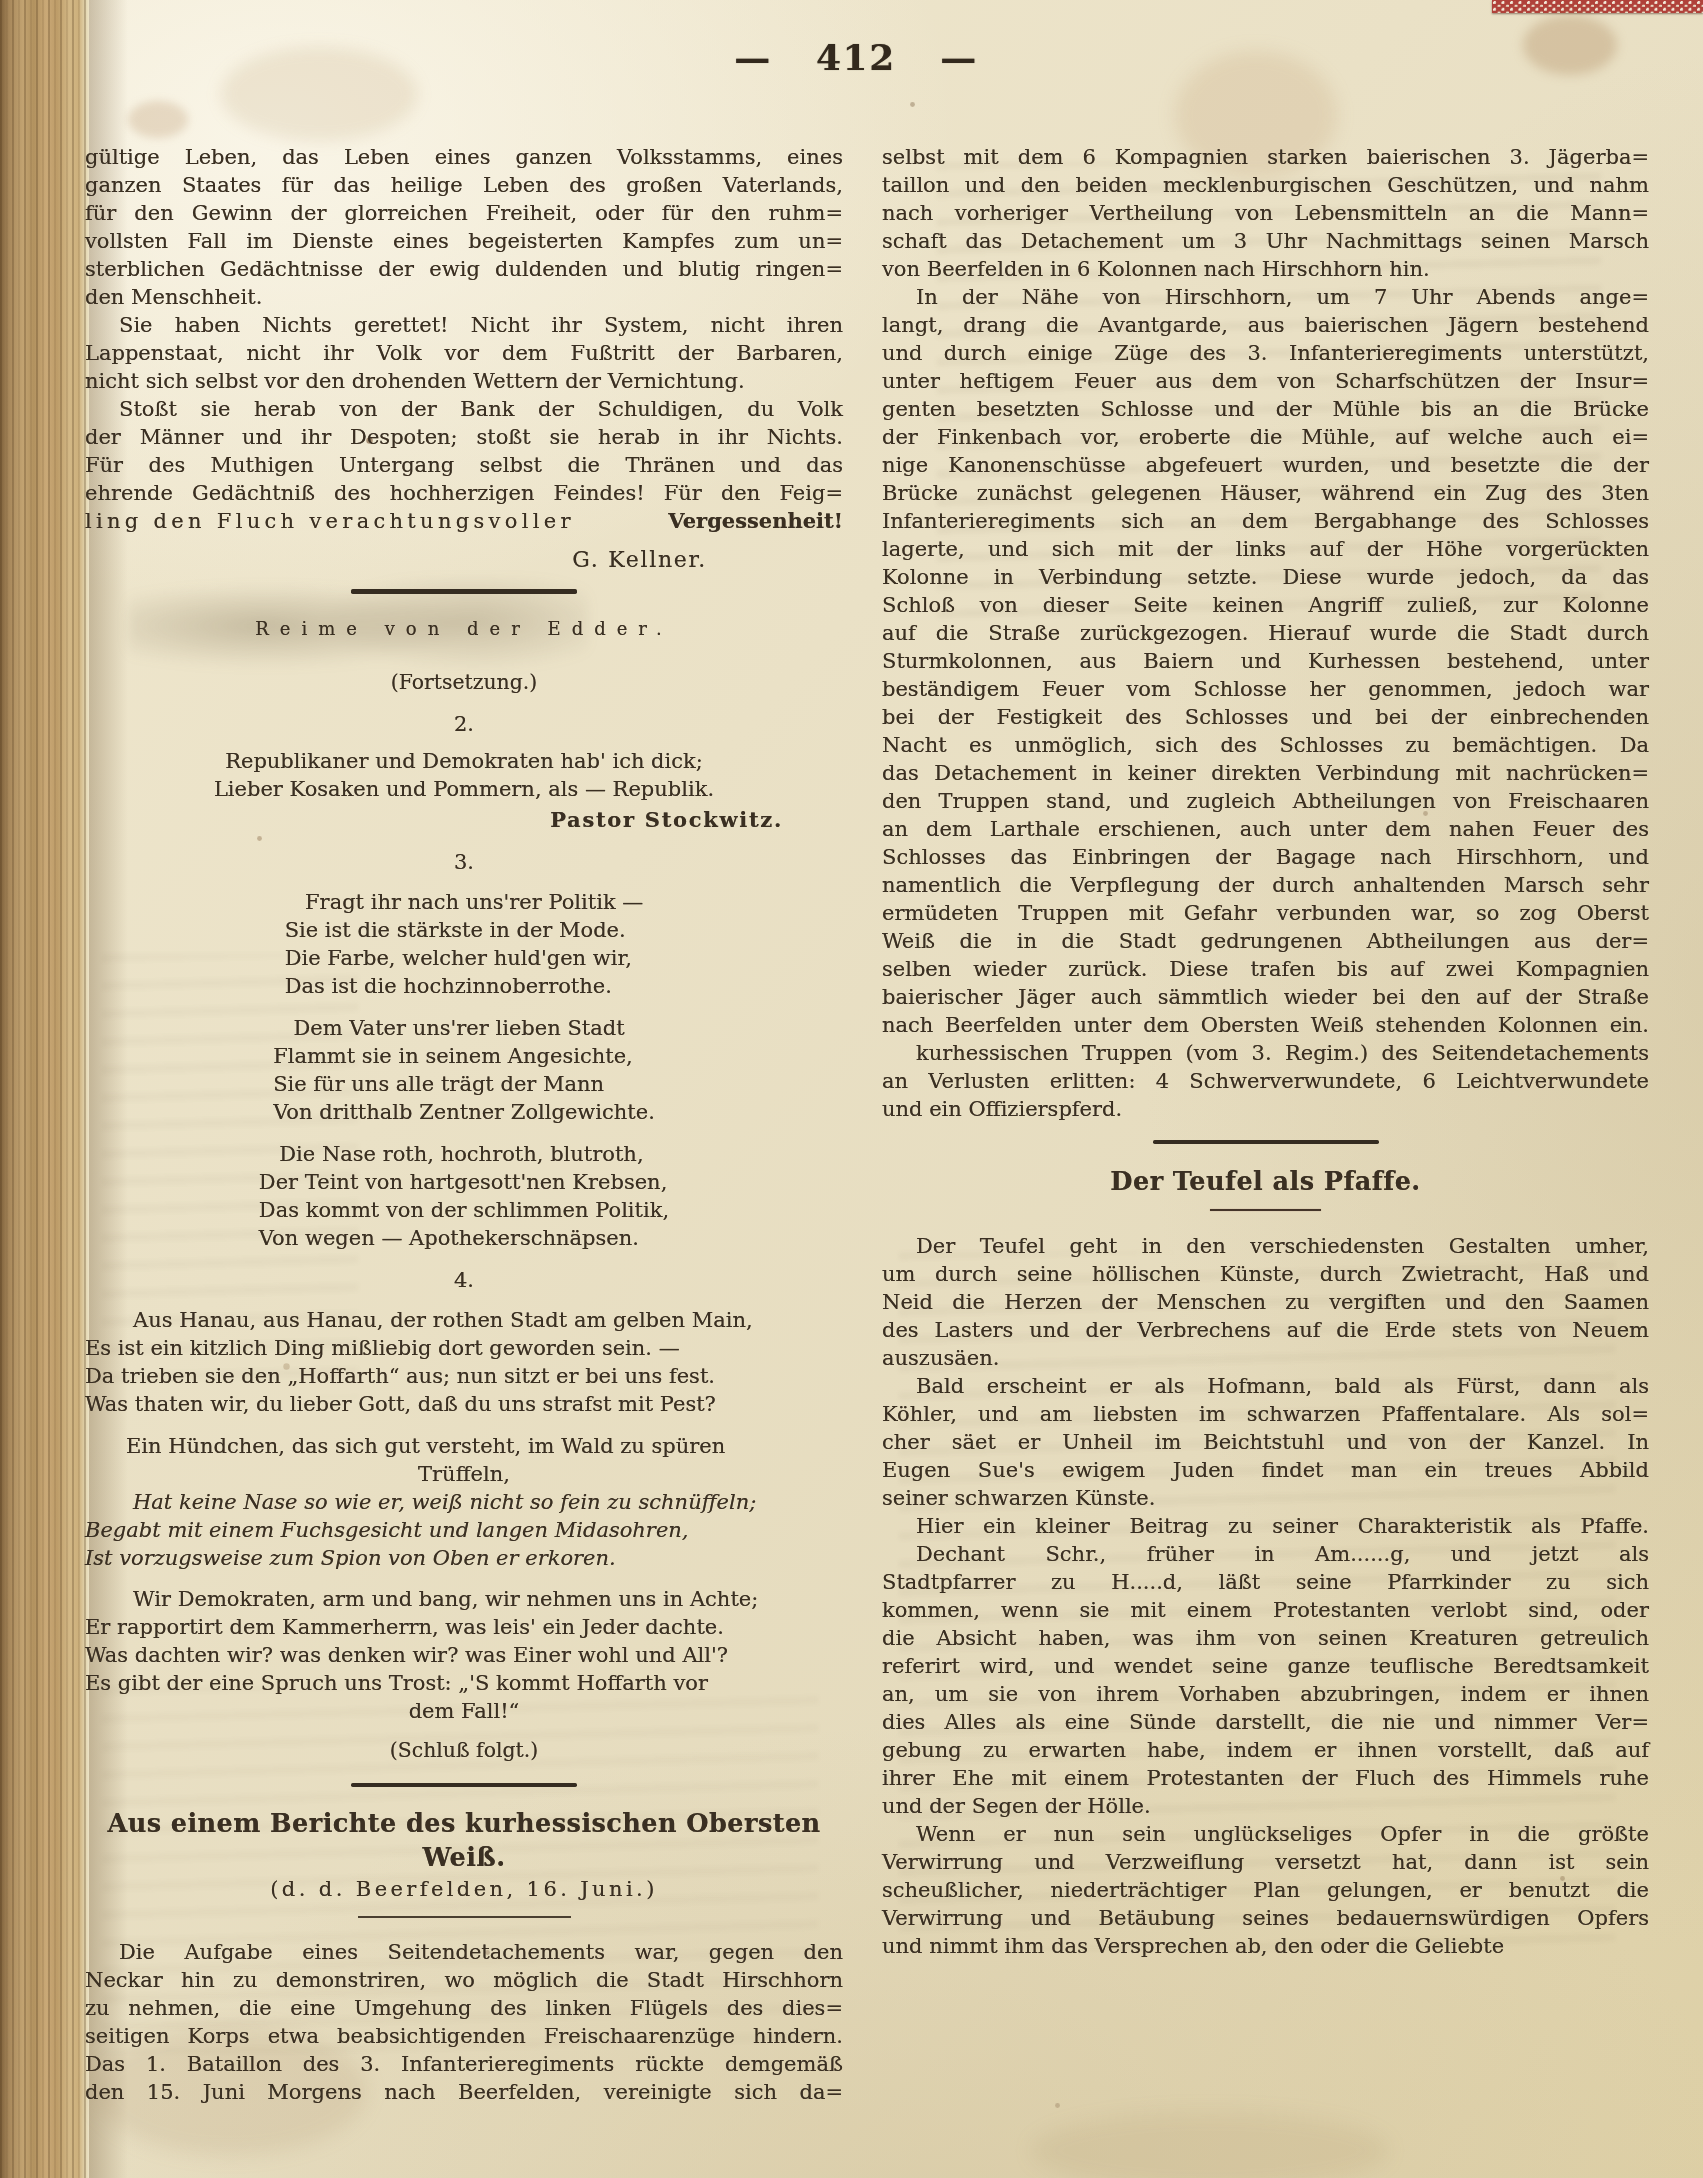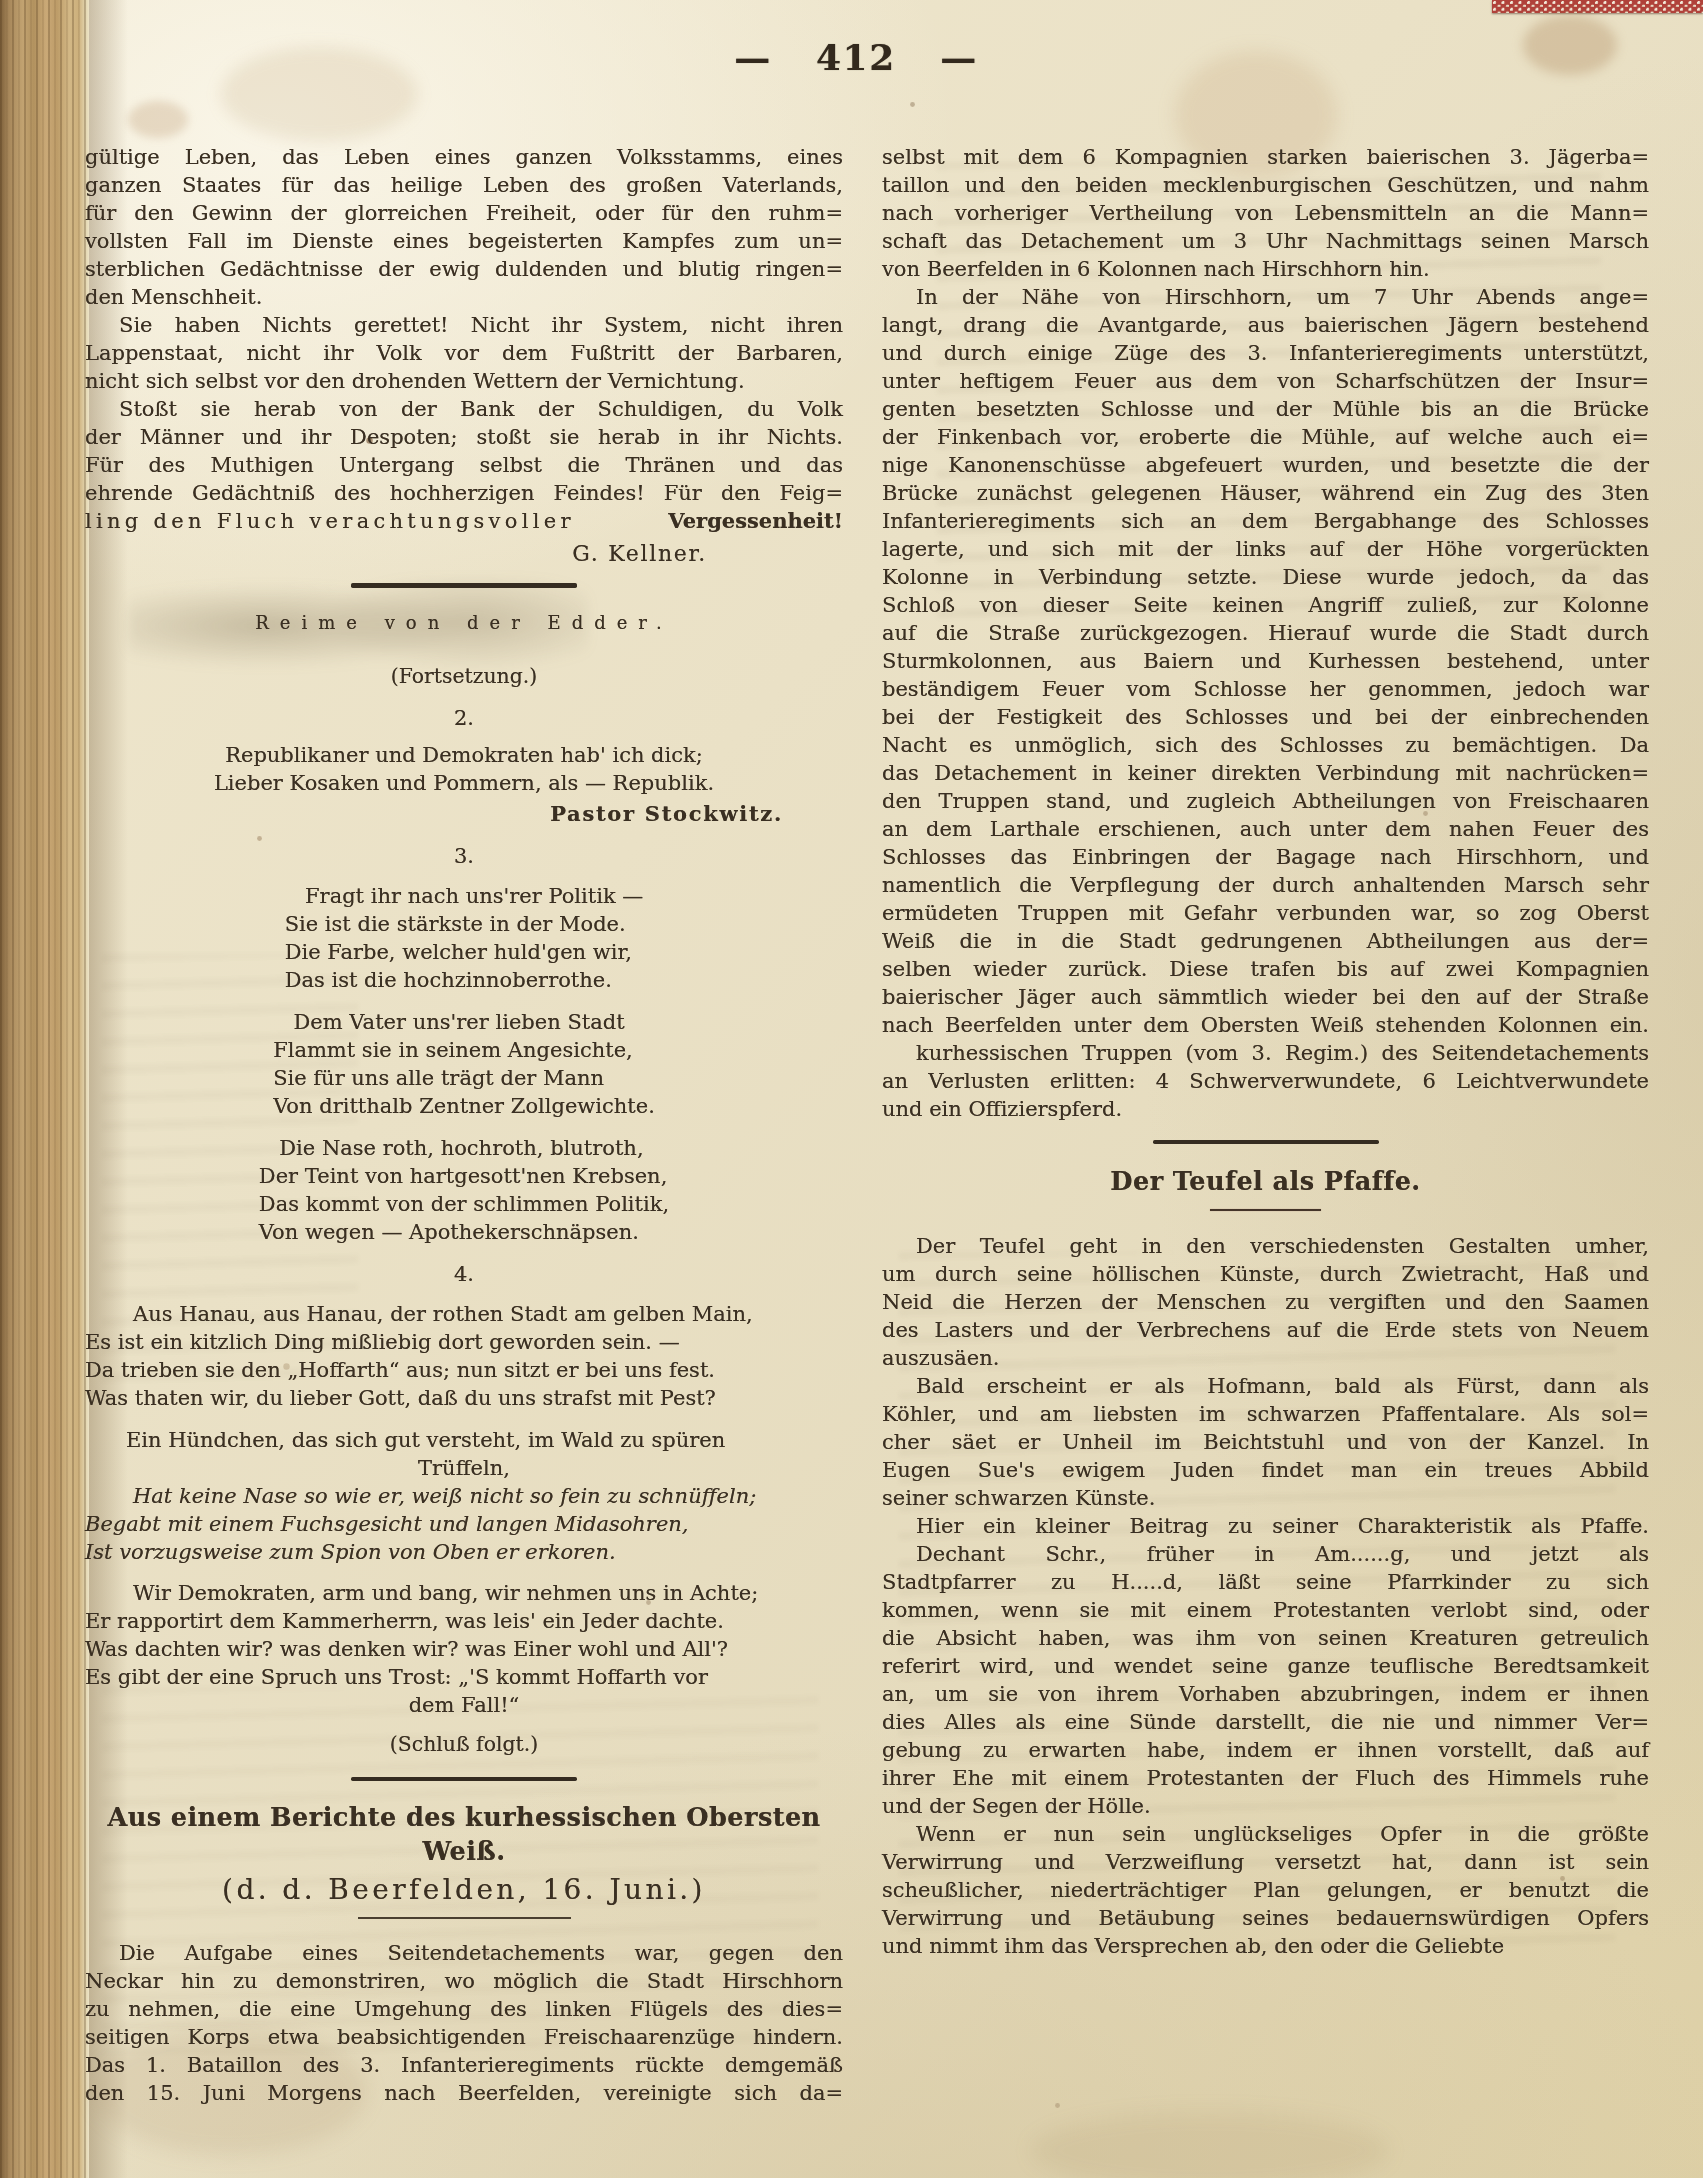--- a/index.html
+++ b/index.html
@@ -51,30 +51,30 @@
   .indent .tl:first-child{text-indent:34px;}
   .center .tl{text-align:center;}
   .verse .tl{text-align:left;}
   .verse .tl:first-child{text-indent:48px;}
   .stanza-wrap{text-align:center;}
   .stanza{display:inline-block;text-align:left;}
   .stanza .tl:first-child{text-indent:20.4px;}
   .flexline{display:flex;justify-content:space-between;align-items:baseline;}
   .sp{letter-spacing:4.3px;}
   .bold{font-weight:bold;}
-  .sig{text-align:right;padding-right:136px;letter-spacing:1.7px;font-size:22px;margin-top:5px;}
+  .sig{text-align:right;padding-right:136px;letter-spacing:1.7px;font-size:22px;margin-top:11px;}
   .attrib{text-align:right;padding-right:60px;font-weight:bold;letter-spacing:1.7px;margin-top:3.4px;}
   .rule-thick{height:4.3px;background:#352c21;width:226px;margin:15.3px auto 0;border-radius:1.7px;}
   .rule-thin{height:1.7px;background:#4a3f30;width:213px;margin:12.8px auto 0;}
   .rule-short{height:2.6px;background:#443429;width:111px;margin:11px auto 0;box-shadow:0 0 0.9px rgba(120,50,40,.6);}
   .h-spaced{text-align:center;font-size:18px;letter-spacing:11px;margin-top:21px;}
   .h-sub{text-align:center;font-size:20.4px;margin-top:25px;}
   .h-num{text-align:center;font-size:21px;margin-top:14.5px;}
   .h-bold{text-align:center;font-size:25.6px;font-weight:bold;line-height:34px;margin-top:19.6px;letter-spacing:0.4px;}
-  .h-date{text-align:center;font-size:28px;letter-spacing:3.4px;margin-top:8px;}
+  .h-date{text-align:center;font-size:21px;letter-spacing:3.4px;margin-top:1px;}
   .closing{text-align:center;font-size:20.4px;margin-top:10.2px;}
   .mt14{margin-top:12px;} .mt16{margin-top:13.6px;} .mt10{margin-top:8.5px;} .mt24{margin-top:20.4px;}
   
   #page-head{position:absolute;left:0;top:36px;width:1712px;display:flex;justify-content:center;
     align-items:center;gap:44px;font-size:36px;font-weight:bold;letter-spacing:1.7px;color:#33291d;
     text-shadow:0 0 0.9px rgba(51,41,29,.6);}
 </style>
 </head>
 <body>
 

